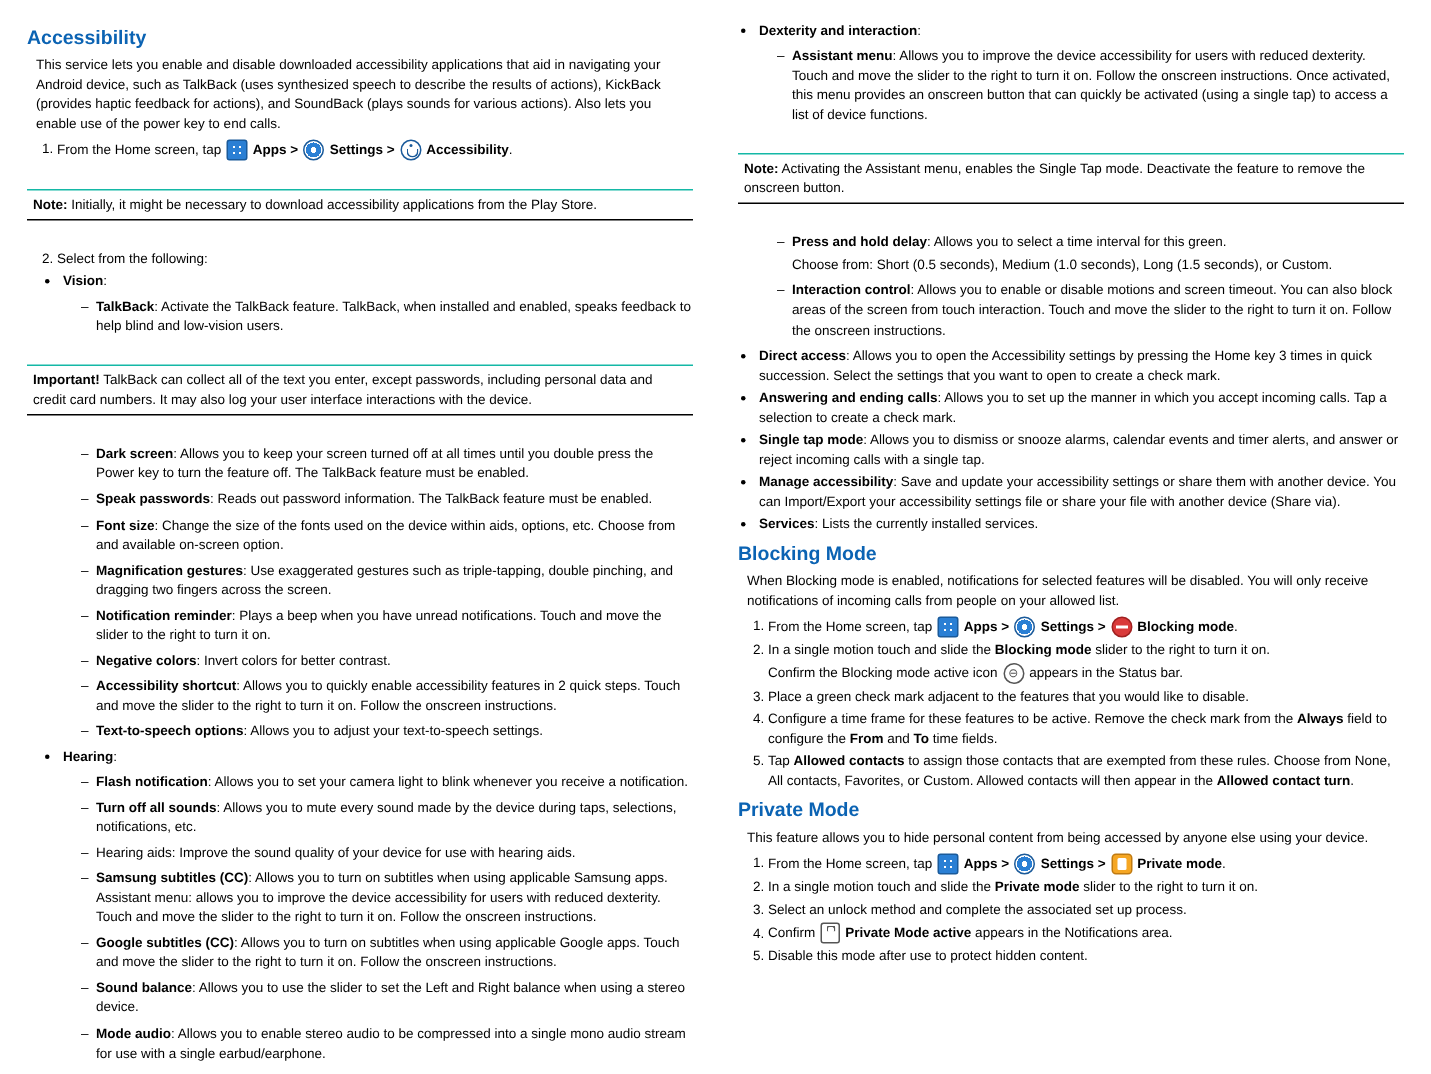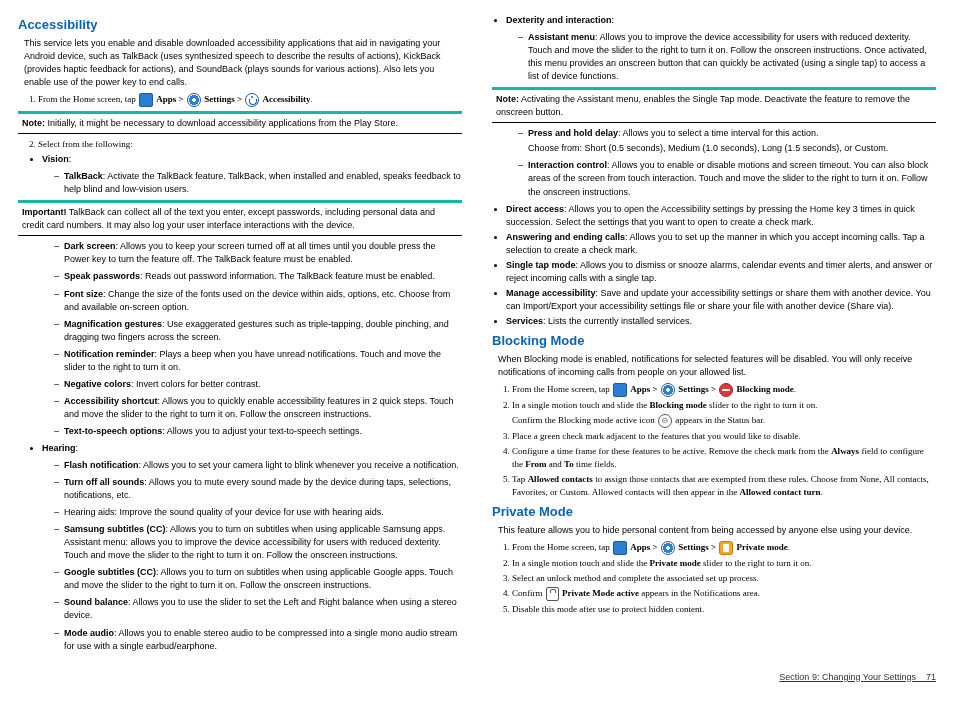--- a/index.html
+++ b/index.html
@@ -25,21 +25,20 @@
     font-size: 13px;
     font-weight: bold;
     margin: 4px 0 2px 0;
   }
   p { margin: 2px 0; }
   .intro { margin-left: 6px; margin-bottom:4px;}
   ol.num {
     list-style: decimal;
     margin: 2px 0 2px 20px;
     padding: 0;
-    font-family: Liberation Serif, serif;
   }
   ol.num > li { margin: 2px 0; }
   ul.bul {
     list-style: disc;
     margin: 2px 0 2px 24px;
     padding: 0;
   }
   ul.bul > li { margin: 2px 0; }
   ul.dash {
     list-style: none;
@@ -51,24 +50,24 @@
     padding-left: 10px;
     margin: 4px 0;
   }
   ul.dash > li:before {
     content: "–";
     position: absolute;
     left: 0;
     top: 0;
   }
   .note-box {
-    border-top: 3px solid #14b8a6;
+    border-top: 1px solid #14b8a6;
     border-bottom: 1px solid #000;
     padding: 3px 4px;
-    margin: 4px 0;
+    margin: 19px 0;
   }
   b { font-weight: bold; }
   .icon {
     display: inline-block;
     vertical-align: middle;
     margin: 0 1px;
   }
   .apps-icon {
     width:12px;height:12px;background:#2a7fd4;border:1px solid #1a5a9a;border-radius:2px;
     position:relative;
@@ -184,21 +183,21 @@
     <li><b>Assistant menu</b><span>: Allows you to improve the device accessibility for users with reduced dexterity. Touch and move the slider to the right to turn it on. Follow the onscreen instructions. Once activated, this menu provides an onscreen button that can quickly be activated (using a single tap) to access a list of device functions.</span></li>
   </ul>
 
   <div class="note-box">
     <b>Note:</b>
     <span>Activating the Assistant menu, enables the Single Tap mode. Deactivate the feature to remove the onscreen button.</span>
   </div>
 
   <ul class="dash" style="margin-left:26px">
     <li>
-      <b>Press and hold delay</b><span>: Allows you to select a time interval for this action.</span>
+      <b>Press and hold delay</b><span>: Allows you to select a time interval for this green.</span>
       <div style="margin-top:2px">Choose from: Short (0.5 seconds), Medium (1.0 seconds), Long (1.5 seconds), or Custom.</div>
     </li>
     <li><b>Interaction control</b><span>: Allows you to enable or disable motions and screen timeout. You can also block areas of the screen from touch interaction. Touch and move the slider to the right to turn it on. Follow the onscreen instructions.</span></li>
   </ul>
 
   <ul class="bul" style="margin-left:14px">
     <li><b>Direct access</b><span>: Allows you to open the Accessibility settings by pressing the Home key 3 times in quick succession. Select the settings that you want to open to create a check mark.</span></li>
     <li><b>Answering and ending calls</b><span>: Allows you to set up the manner in which you accept incoming calls. Tap a selection to create a check mark.</span></li>
     <li><b>Single tap mode</b><span>: Allows you to dismiss or snooze alarms, calendar events and timer alerts, and answer or reject incoming calls with a single tap.</span></li>
     <li><b>Manage accessibility</b><span>: Save and update your accessibility settings or share them with another device. You can Import/Export your accessibility settings file or share your file with another device (Share via).</span></li>

